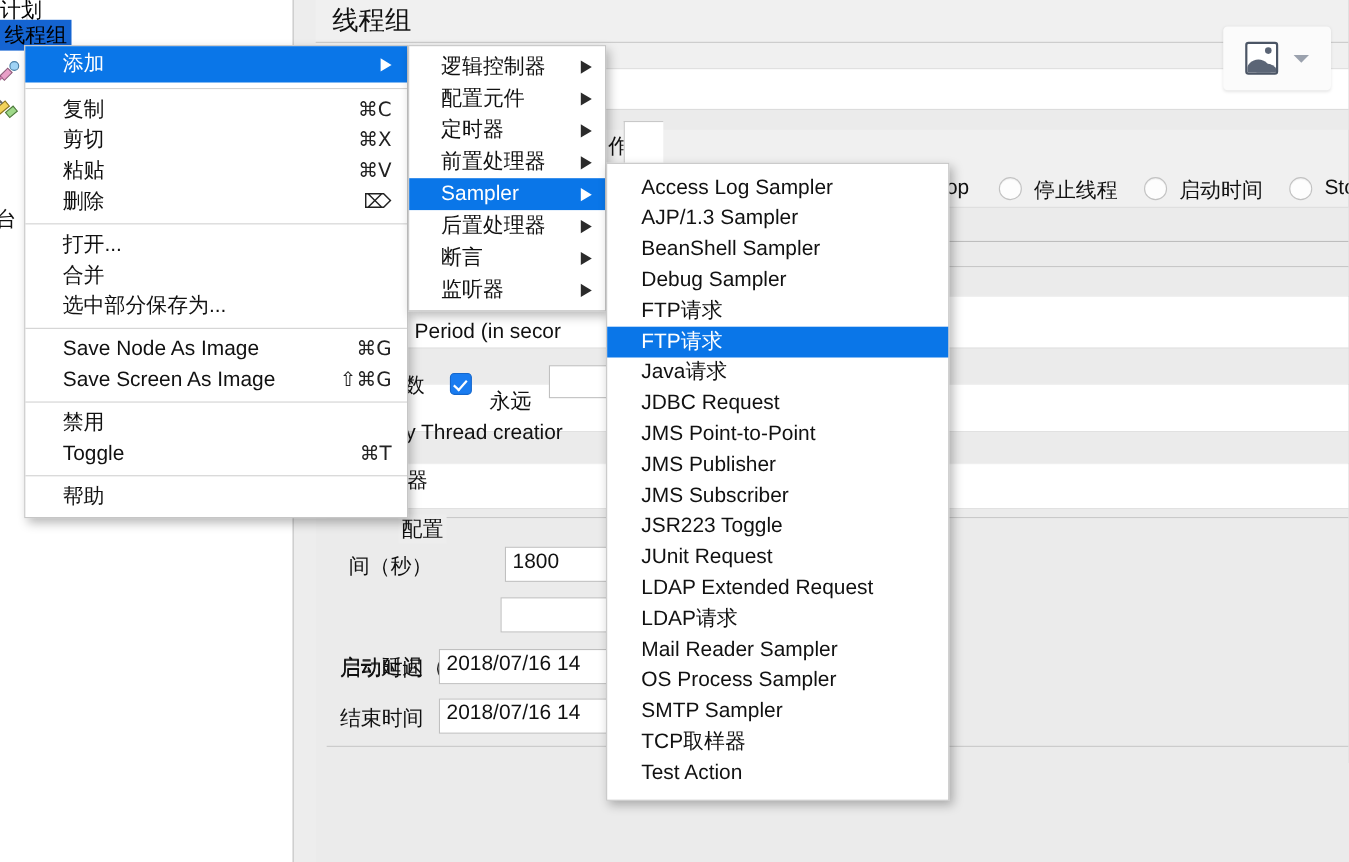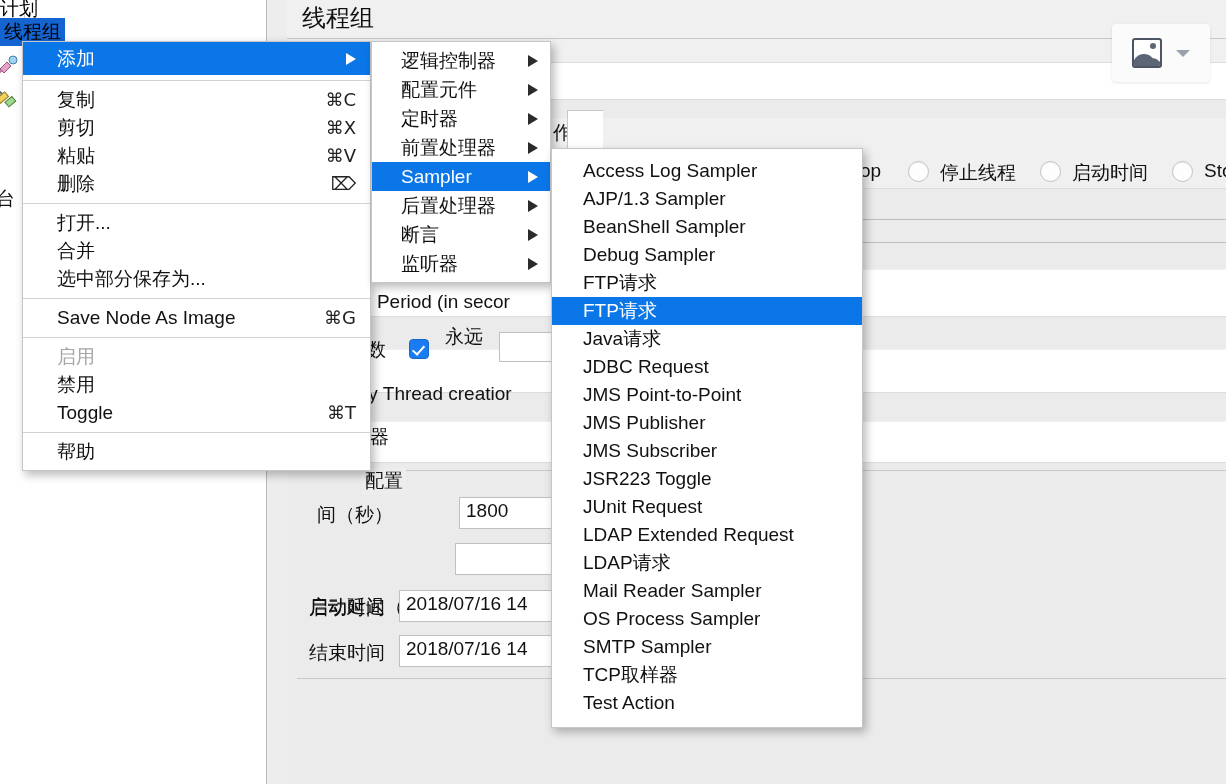--- a/index.html
+++ b/index.html
@@ -168,21 +168,21 @@
     <div class="lbl" style="left:673px;top:160px;">停止线程</div>
     <div class="radio" style="left:773px;top:161px;"></div>
     <div class="lbl" style="left:805px;top:160px;">启动时间</div>
     <div class="radio" style="left:905px;top:161px;"></div>
     <div class="lbl" style="left:937px;top:160px;">Sto</div>
 
     <div class="lbl" style="left:74px;top:291px;">-Up Period (in secor</div>
 
     <div class="lbl" style="left:100px;top:337px;">数</div>
     <div class="chk" style="left:142px;top:339px;"></div>
-    <div class="lbl" style="left:178px;top:324px;">永远</div>
+    <div class="lbl" style="left:178px;top:352px;">永远</div>
     <div class="txtfield" style="left:232px;top:332px;width:110px;height:30px;"></div>
 
     <div class="lbl" style="left:76px;top:383px;">elay Thread creatior</div>
 
     <div class="lbl" style="left:84px;top:424px;">度器</div>
 
     <div class="fld-row" style="left:30px;top:470px;width:929px;background:#c9c9c9;"></div>
     <div class="lbl" style="left:95px;top:468px;background:#ededed;padding:0 3px;">配置</div>
 
     <div class="lbl" style="left:50px;top:502px;">间（秒）</div>
@@ -243,25 +243,26 @@
   </div>
   <div class="mi">
     <span class="lab">选中部分保存为...</span>
   </div>
   <div class="sep"></div>
 
   <div class="mi">
     <span class="lab">Save Node As Image</span>
     <span class="acc cmdk">⌘G</span>
   </div>
-  <div class="sep"></div>
-
-  <div class="mi disabled">
-    <span class="lab">启用</span>
-  </div>
+  <div class="mi">
+    <span class="lab">Save Screen As Image</span>
+    <span class="acc cmdk">⇧⌘G</span>
+  </div>
+  <div class="sep"></div>
+
   <div class="mi">
     <span class="lab">禁用</span>
   </div>
   <div class="mi">
     <span class="lab">Toggle</span>
     <span class="acc cmdk">⌘T</span>
   </div>
   <div class="sep"></div>
 
   <div class="mi" style="margin-bottom:4px;">

